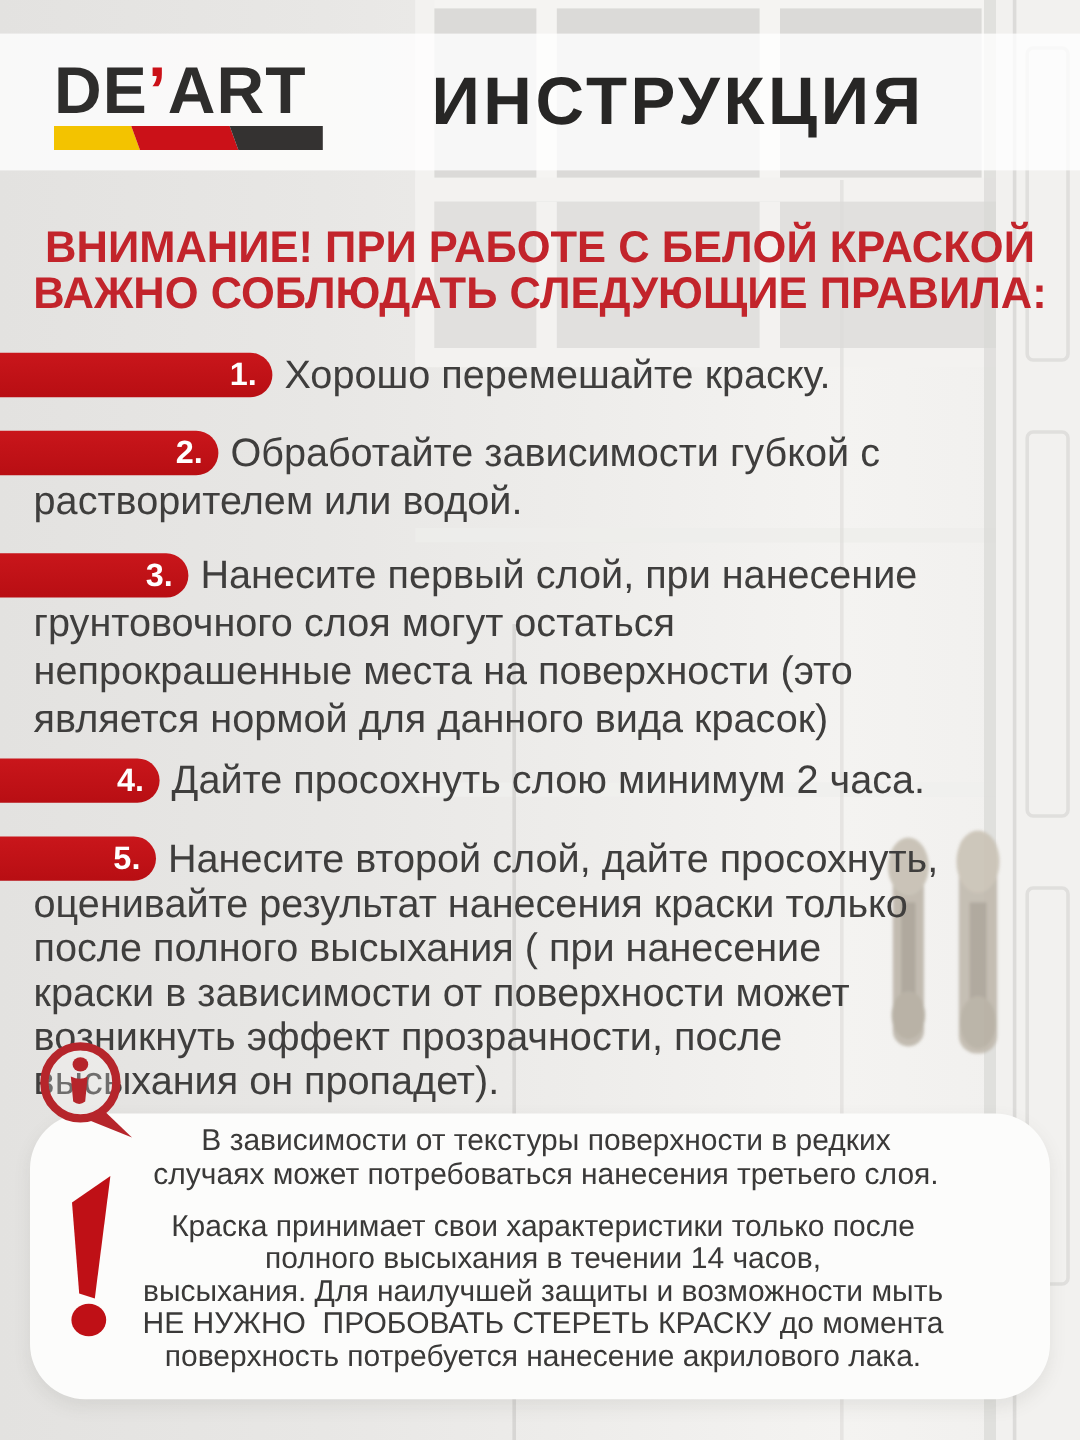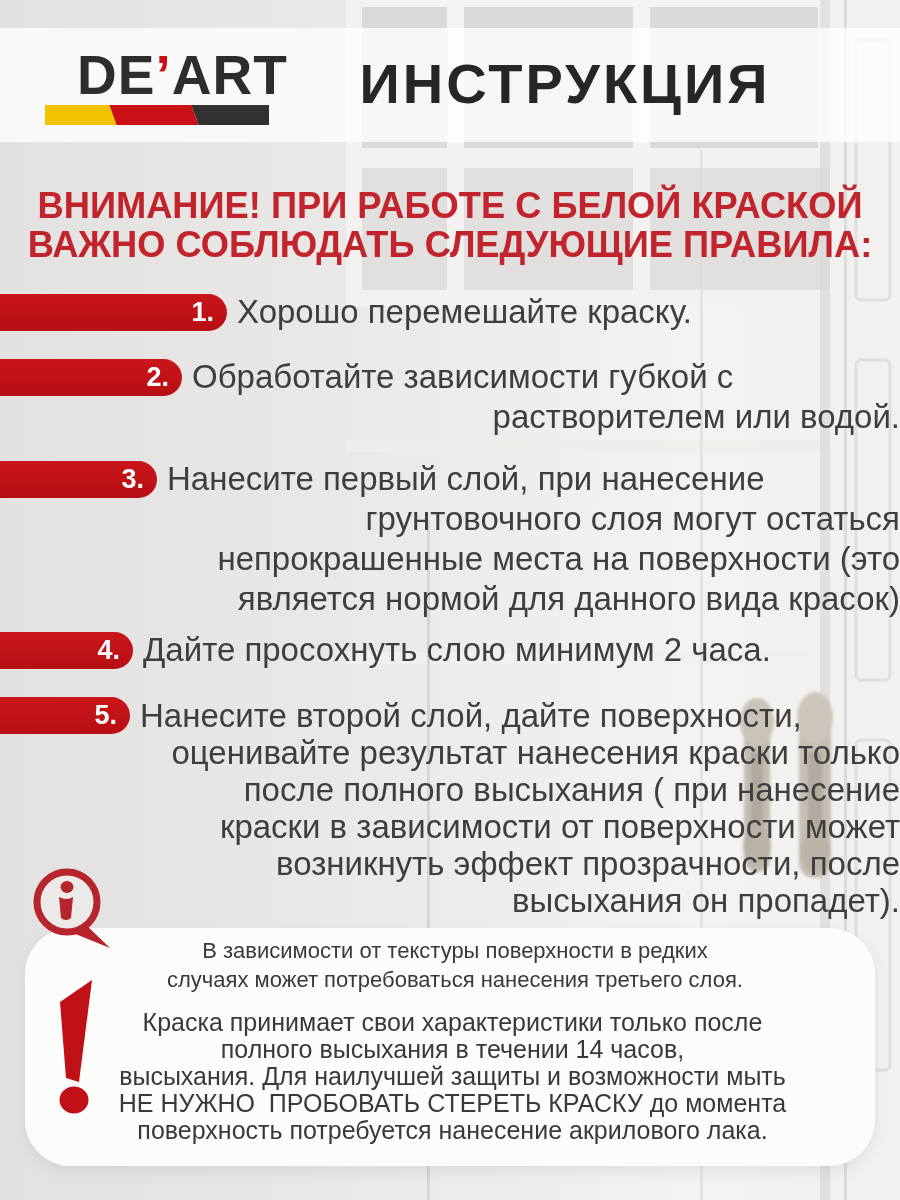--- a/index.html
+++ b/index.html
@@ -5,21 +5,21 @@
   html,body{margin:0;padding:0;}
   .page{
     position:relative;width:900px;height:1200px;overflow:hidden;
     background:linear-gradient(90deg,#e3e2e0 0%,#e8e7e5 30%,#eeedeb 55%,#f4f3f1 78%,#f0efed 100%);
     font-family:"Liberation Sans","DejaVu Sans",sans-serif;
   }
   .bg-svg{position:absolute;left:0;top:0;z-index:0;}
   .band{position:absolute;left:0;top:28px;width:900px;height:114px;background:rgba(255,255,255,0.78);z-index:1;}
   
   .logo{position:absolute;left:45px;top:48px;z-index:3;}
-  .logo-text{font-size:55px;font-weight:700;color:#2e2d2c;letter-spacing:1px;line-height:1;margin-left:32px;}
+  .logo-text{font-size:55px;font-weight:700;color:#2e2d2c;letter-spacing:1px;line-height:1;}
   .logo-apos{color:#cb1118;}
   .stripe{position:absolute;left:45px;top:105px;width:224px;height:20px;overflow:hidden;z-index:3;}
   .seg{position:absolute;top:0;height:20px;transform:skewX(20deg);}
   .seg.y{left:-12px;width:80px;background:#f3c300;}
   .seg.r{left:68px;width:82px;background:#cb1118;}
   .seg.k{left:150px;width:85px;background:#343231;}
   
   .title{position:absolute;left:260px;right:30px;top:56px;z-index:3;text-align:center;
     font-size:56px;font-weight:700;letter-spacing:3px;color:#272625;line-height:1;}
   
@@ -27,27 +27,27 @@
     font-weight:700;font-size:37px;line-height:39px;color:#c2242b;transform:scaleX(0.98);}
   
   .step{position:absolute;left:0;right:0;z-index:3;}
   .step-row{display:flex;align-items:center;}
   .ribbon{height:37px;border-radius:0 19px 19px 0;flex:none;box-sizing:border-box;
     background:linear-gradient(180deg,#c9161b 0%,#b80e13 100%);
     display:flex;justify-content:flex-end;align-items:center;padding-right:13px;}
   .num{font-weight:700;font-size:27px;color:#ffffff;line-height:1;}
   .line{font-size:33px;line-height:40px;color:#3f3e3d;}
   .line.first{margin-left:10px;white-space:nowrap;}
-  .line.center{text-align:right;}
+  .line.center{text-align:left;padding-left:28px;}
   .step.tight .line{line-height:37px;}
   
   .panel{position:absolute;left:25px;top:928px;width:850px;height:238px;z-index:2;
     background:#fcfcfb;border-radius:46px;box-shadow:0 6px 14px rgba(90,85,80,0.10);}
   .note{position:absolute;z-index:3;text-align:center;color:#3a3938;}
-  .note1{top:936px;left:70px;right:60px;font-size:22px;line-height:29px;text-align:center;}
+  .note1{top:936px;left:70px;right:60px;font-size:25px;line-height:29px;text-align:center;}
   .note2{top:1009px;left:60px;right:55px;font-size:25px;line-height:27px;}
   .note-line{white-space:pre-wrap;}
   .icon-abs{position:absolute;z-index:4;}
 </style>
 </head>
 <body>
 
 <div class="page">
 
   <svg class="bg-svg" width="900" height="1200" viewBox="0 0 900 1200">
@@ -150,21 +150,21 @@
       </div>
       <div class="line first">Дайте просохнуть слою минимум 2 часа.</div>
     </div>
   </div>
 
   <div class="step tight" style="top:697px">
     <div class="step-row">
       <div class="ribbon" style="width:130px">
         <span class="num">5.</span>
       </div>
-      <div class="line first">Нанесите второй слой, дайте поверхности,</div>
+      <div class="line first">Нанесите второй слой, дайте просохнуть,</div>
     </div>
     <div class="line center">оценивайте результат нанесения краски только</div>
     <div class="line center">после полного высыхания ( при нанесение</div>
     <div class="line center">краски в зависимости от поверхности может</div>
     <div class="line center">возникнуть эффект прозрачности, после</div>
     <div class="line center">высыхания он пропадет).</div>
   </div>
 
   <div class="panel"></div>
 

